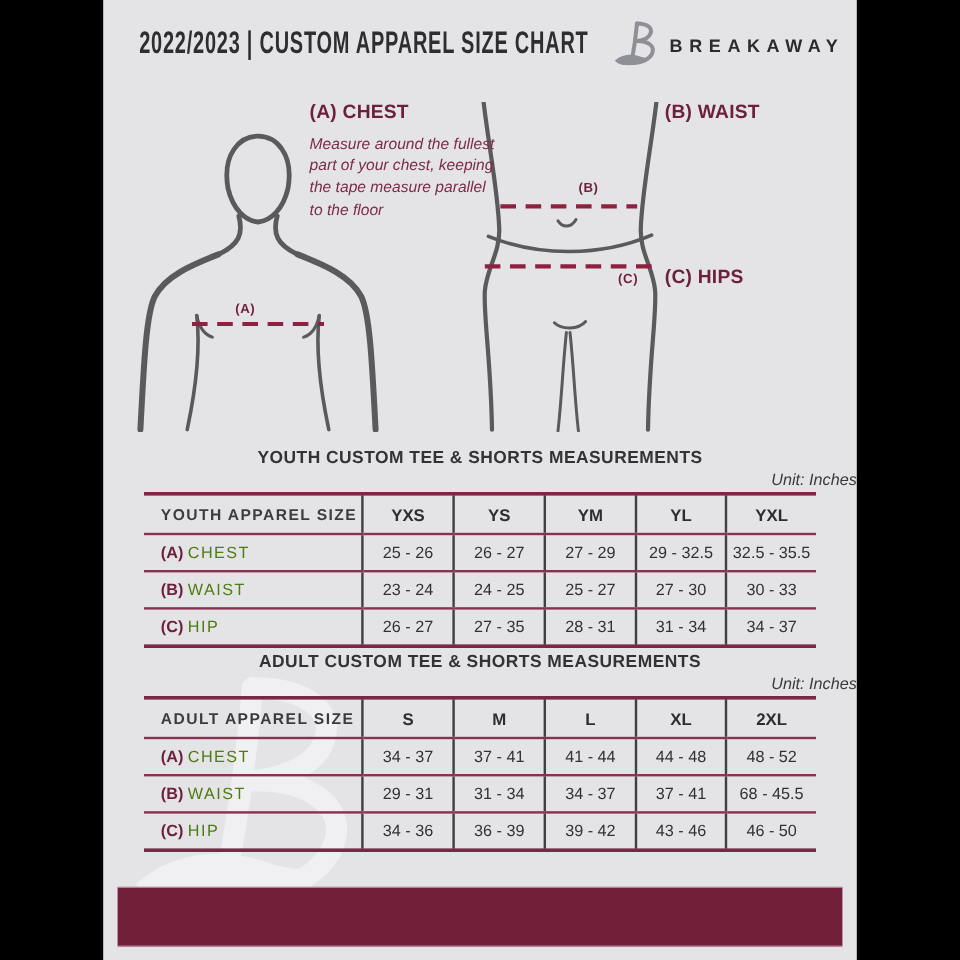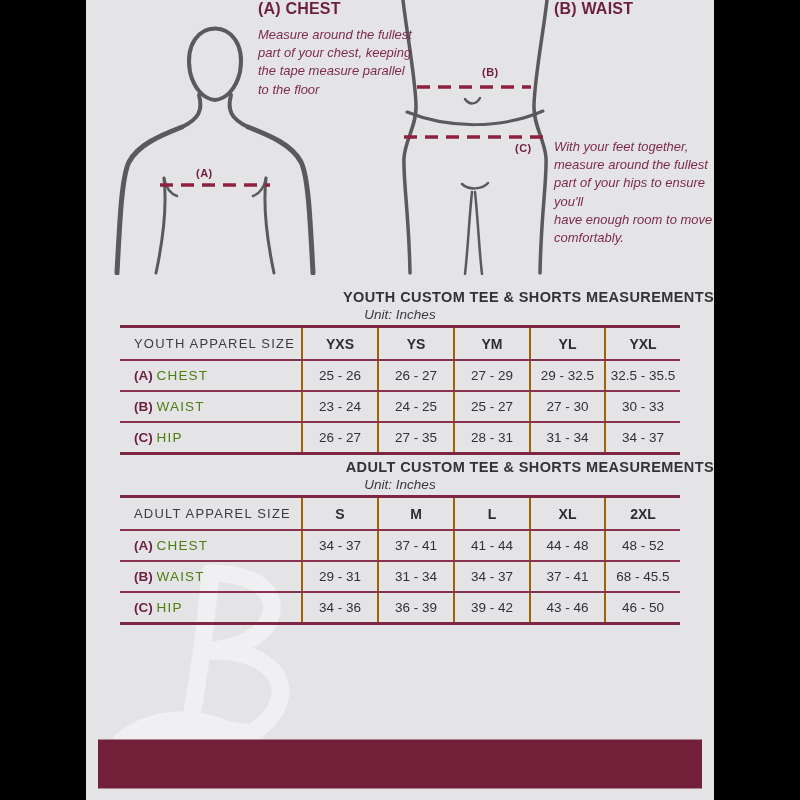--- a/index.html
+++ b/index.html
@@ -22,31 +22,31 @@
   #figLower { left:308px; }
   .meas-label { position:absolute; font-size:11px; font-weight:bold; color:#6f1f3d; letter-spacing:0.5px; }
   .sec { position:absolute; }
   .sec h3 { margin:0 0 8px; font-size:16px; font-weight:bold; color:#6d1f3e; letter-spacing:0.2px; }
   .sec p  { margin:0; font-size:13px; font-style:italic; color:#7d2b49; line-height:1.4; white-space:pre-line; }
   #secA { left:172px; top:0;    width:155px; }
   #secB { left:468px; top:0;    width:158px; }
   #secC { left:468px; top:138px; width:164px; }
 
   
-  .section-title { margin:4px 0 0; text-align:right; font-size:14.5px; font-weight:bold;
+  .section-title { margin:4px 0 0; text-align:center; font-size:14.5px; font-weight:bold;
                    color:#333336; letter-spacing:0.4px; }
-  .unit { margin:2px 0 3px; text-align:center; font-size:13.5px; font-style:italic; color:#3a3a3d; }
+  .unit { margin:2px 0 3px; text-align:right; font-size:13.5px; font-style:italic; color:#3a3a3d; }
   table { width:560px; margin:0 auto; border-collapse:collapse; table-layout:fixed;
           position:relative; z-index:1;
           border-top:3px solid #7c2844; border-bottom:3px solid #7c2844; }
   th, td { border-bottom:2px solid #8a3150; height:29px; padding:0 2px; font-size:13.5px;
            color:#323236; text-align:center; font-weight:normal; }
-  thead th { height:31px; }
+  thead th { height:31px;font-weight:bold; }
   tbody tr:last-child td { border-bottom:none; }
-  th + th, td + td { border-left:2px solid #a16207; }
+  th + th, td + td { border-left:2px solid #404040; }
   .c0 { text-align:left; padding-left:14px; }
   thead .c0 { letter-spacing:1.2px; font-size:13px; color:#3c3c40; }
   th.size { font-weight:bold; font-size:14px; color:#2e2e31; }
   .pfx { font-weight:bold; color:#6d1f3e; }
   .row-label { letter-spacing:1.2px; color:#4d7c0f; }
   .adult-block { }
 
   
   .watermark { position:absolute; left:14px; top:548px; width:212px; height:236px;
                color:#fbfbfd; opacity:0.55; z-index:0; }
@@ -63,20 +63,27 @@
       <path d="M25 4 C 24 16 22 30 19.5 43" stroke-width="4"></path>
       <path d="M25 4 C 36 4 40.5 9 38.5 14 C 37 18.5 31 21 25 21.5" stroke-width="4"></path>
       <path d="M25.5 21.5 C 36 21.5 42.5 26.5 40.5 33 C 38.5 39.5 30 43.5 20 43.5" stroke-width="4"></path>
       <path d="M3 41 C 11 34 21 34.5 28 37 C 33 38.7 37 38.5 40 37.2 C 35 43 24 46.5 13.5 45.7 C 8.5 45.3 4.5 43.5 3 41 Z" fill="currentColor" stroke="none"></path>
     </g>
   </symbol>
 </svg>
 
 <div class="page">
 
+  <div class="header">
+    <div class="title">2022/2023  |  CUSTOM APPAREL SIZE CHART</div>
+    <svg class="logo" viewBox="0 0 48 50">
+      <use href="#logoB"></use>
+    </svg>
+    <div class="brand">BREAKAWAY</div>
+  </div>
 
   <div class="figures">
 
     <svg id="figUpper" class="fig" width="202" height="275" viewBox="0 0 202 275">
       <g fill="none" stroke="#5a5a5d" stroke-linecap="round">
         <path d="M76 72 C 66 14 136 14 126 72 C 122 89 112 99 101 100 C 90 99 80 89 76 72" stroke-width="4"></path>
         <path d="M85 95 C 89 110 85 119 68 127" stroke-width="4"></path>
         <path d="M117 95 C 113 110 117 119 134 127" stroke-width="4"></path>
         <path d="M68 127 C 45 136 24 145 15 162 C 8 176 6 215 3 273" stroke-width="5"></path>
         <path d="M134 127 C 157 136 178 145 187 162 C 194 176 196 215 199 273" stroke-width="5"></path>
@@ -106,22 +113,21 @@
     <span class="meas-label" style="left:429px; top:142px;">(C)</span>
 
     <div class="sec" id="secA">
       <h3>(A) CHEST</h3>
       <p>Measure around the fullest part of your chest, keeping the tape measure parallel to the floor</p>
     </div>
     <div class="sec" id="secB">
       <h3>(B) WAIST</h3>
     </div>
     <div class="sec" id="secC">
-      <p>With your feet together, measure around the fullest part of your hips to ensure you'll
-have enough room to move comfortably.</p>
+      <h3>(C) HIPS</h3>
     </div>
   </div>
 
   <div>
     <p class="section-title">YOUTH CUSTOM TEE &amp; SHORTS MEASUREMENTS</p>
     <p class="unit">Unit: Inches</p>
     <table>
       <colgroup>
           <col style="width:182px">
           <col style="width:76px">

